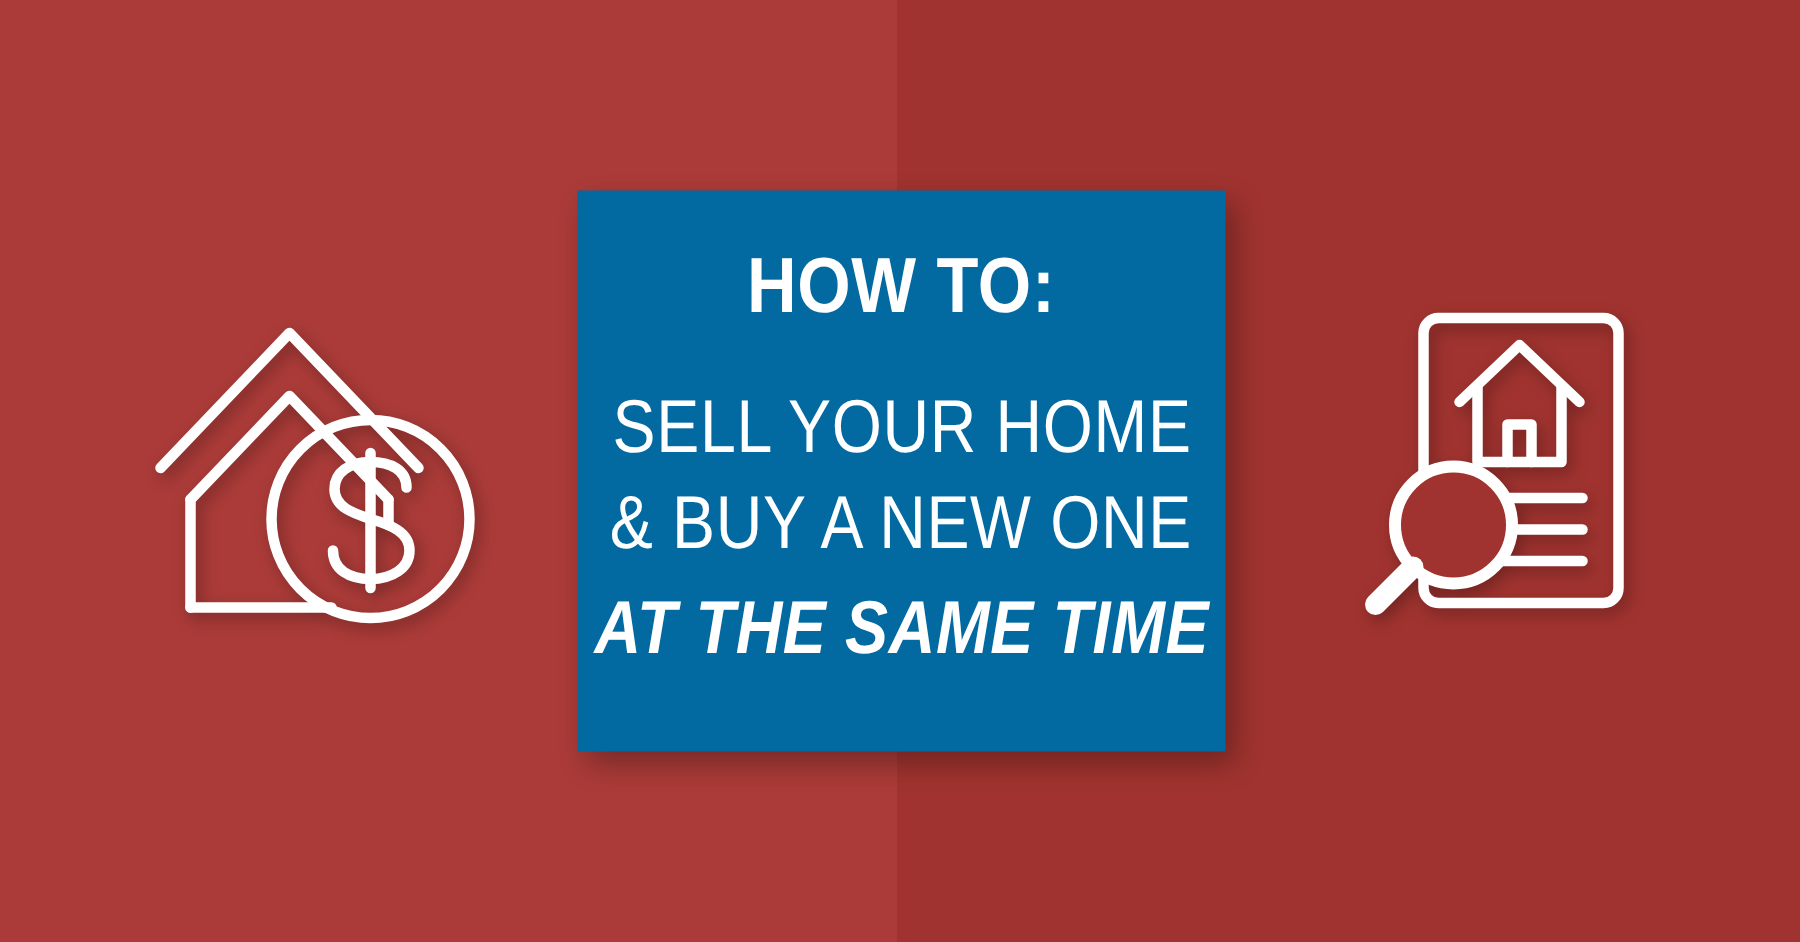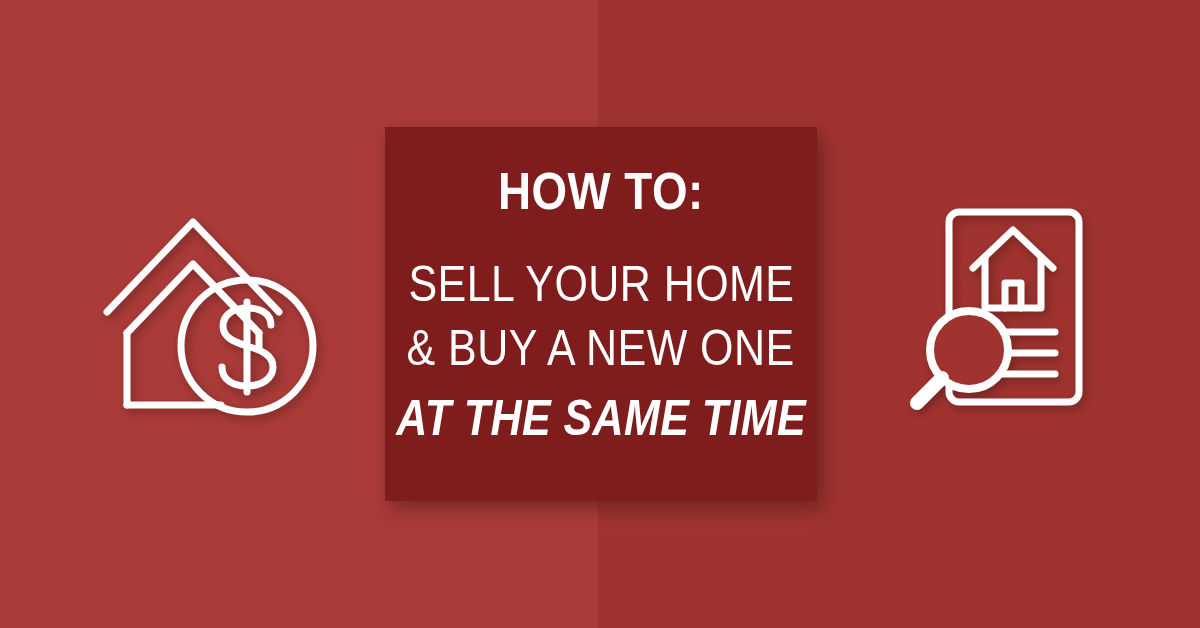--- a/index.html
+++ b/index.html
@@ -150,20 +150,20 @@
         <line x1="78" y1="137" x2="160" y2="137"></line>
         <line x1="78" y1="158" x2="160" y2="158"></line>
         <line x1="78" y1="179" x2="160" y2="179"></line>
       </g>
 
       <circle cx="74" cy="155" r="39" fill="#A0332F" stroke="#ffffff" stroke-width="8"></circle>
       <line x1="47" y1="183" x2="22" y2="208" stroke="#ffffff" stroke-width="14" stroke-linecap="round"></line>
     </svg>
   </div>
 
-  <div id="headline-panel" style="background: #7f1d1d;">
+  <div id="headline-panel" style="background: #0369a1;">
     <div class="hl" id="headline-kicker" style="color: rgb(255, 255, 255);">HOW TO:</div>
     <div class="hl hl-main" id="headline-line1" style="color: rgb(255, 255, 255);">SELL YOUR HOME</div>
     <div class="hl hl-main" id="headline-line2" style="color: rgb(255, 255, 255);">&amp; BUY A NEW ONE</div>
     <div class="hl" id="headline-line3" style="color: rgb(255, 255, 255);">AT THE SAME TIME</div>
   </div>
 
 </div>
 
 </body></html>

